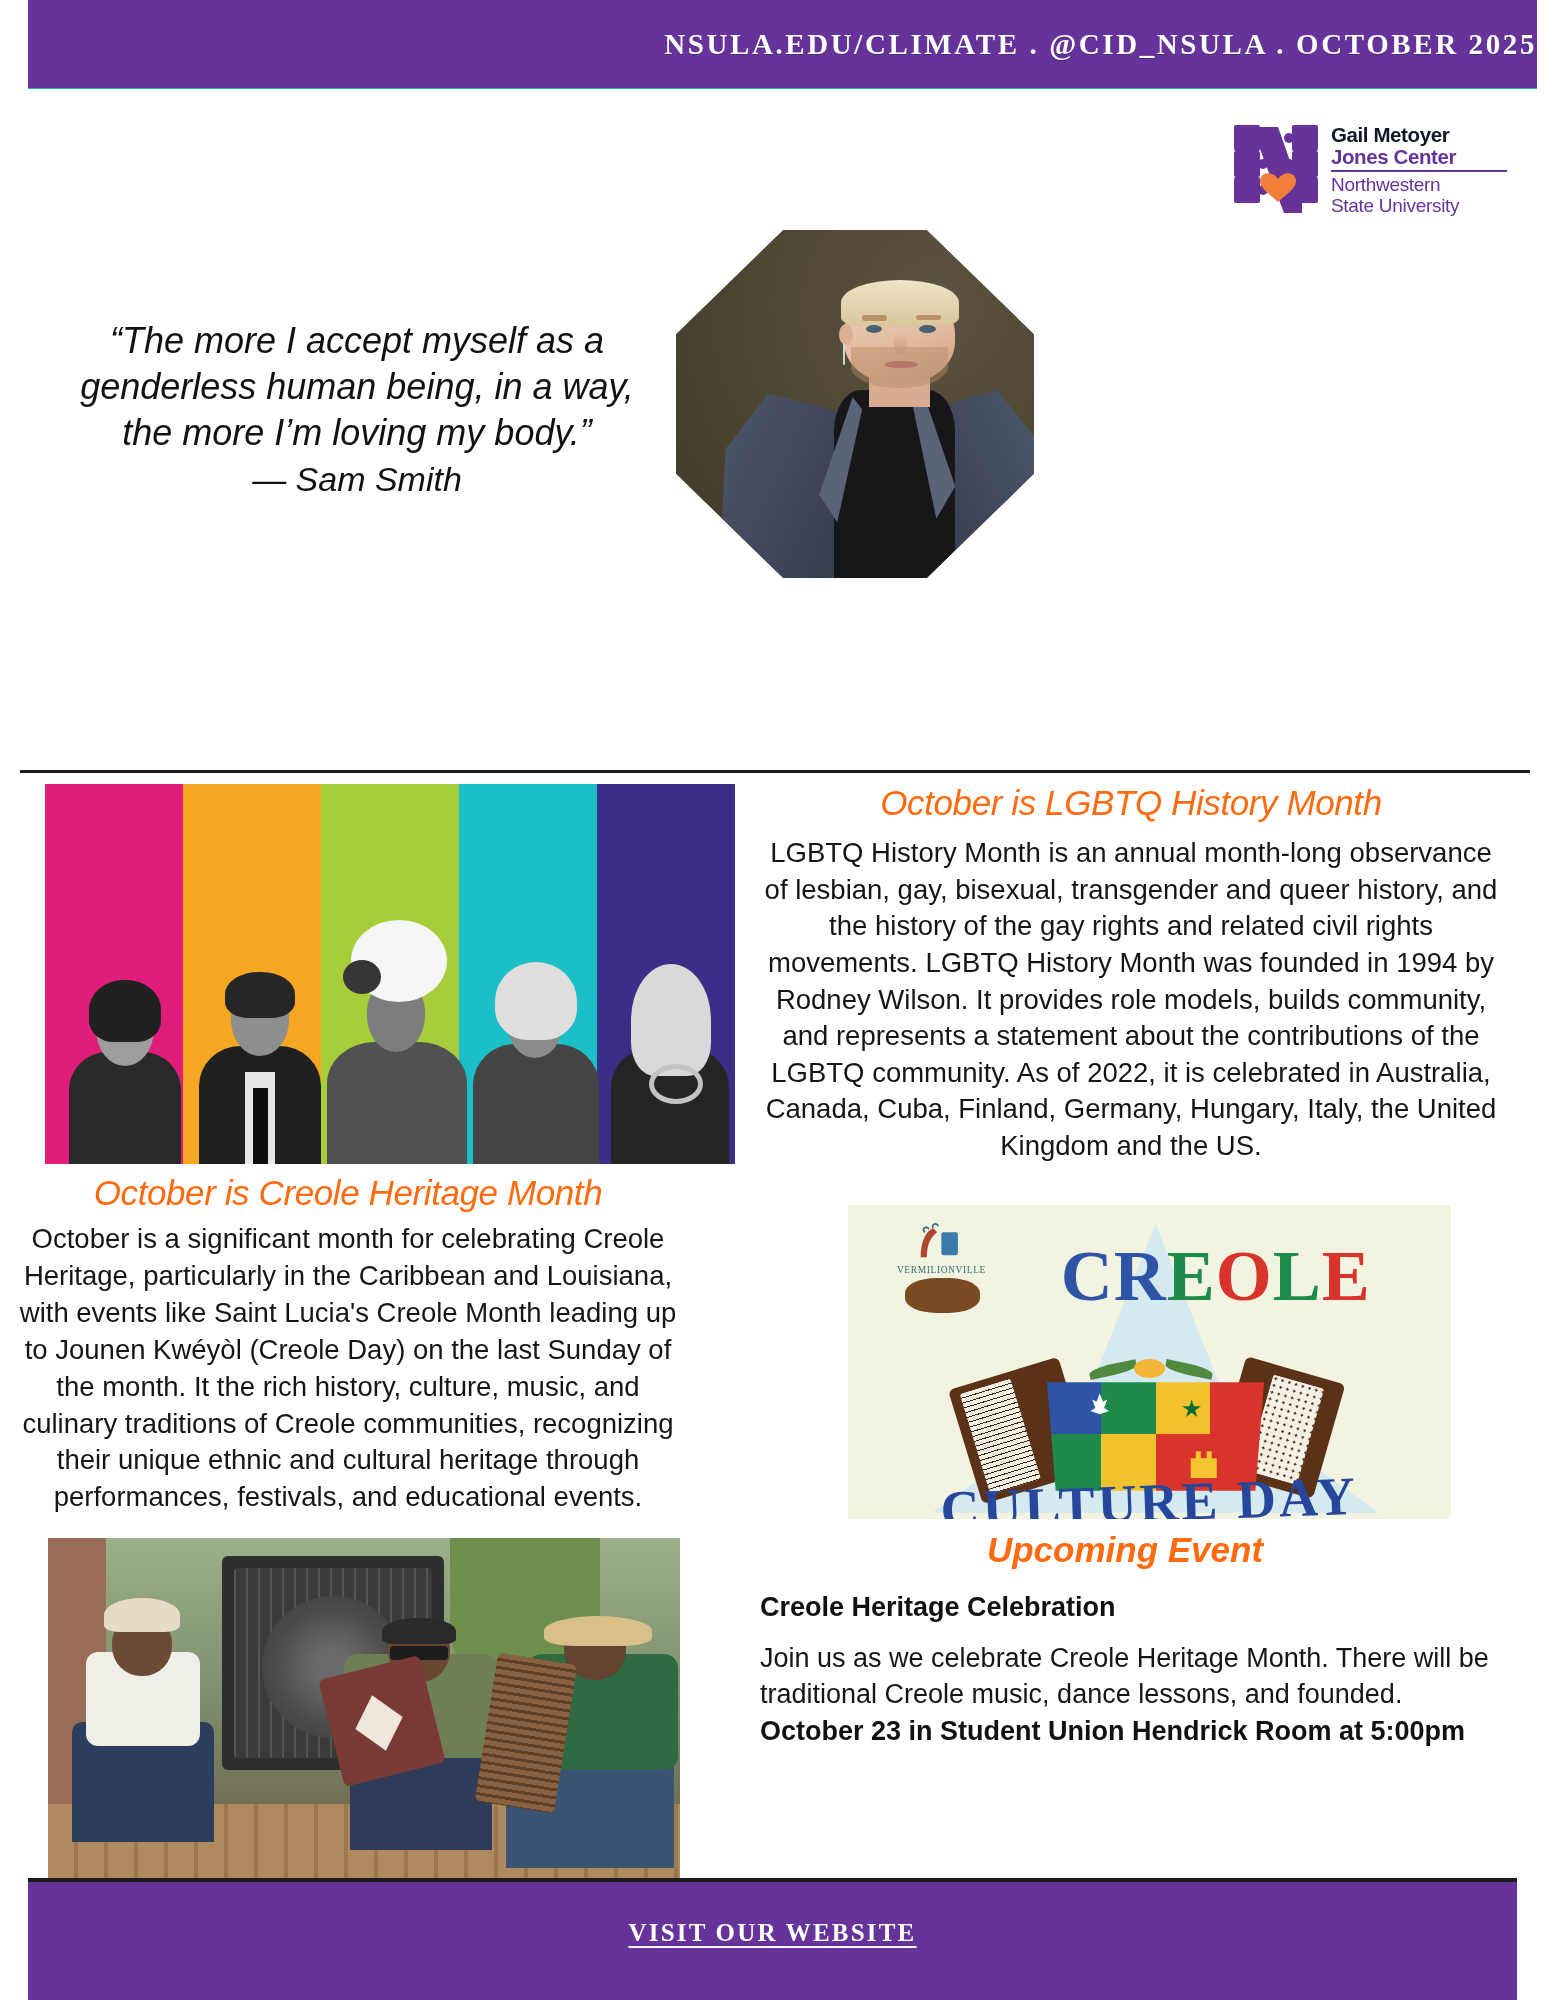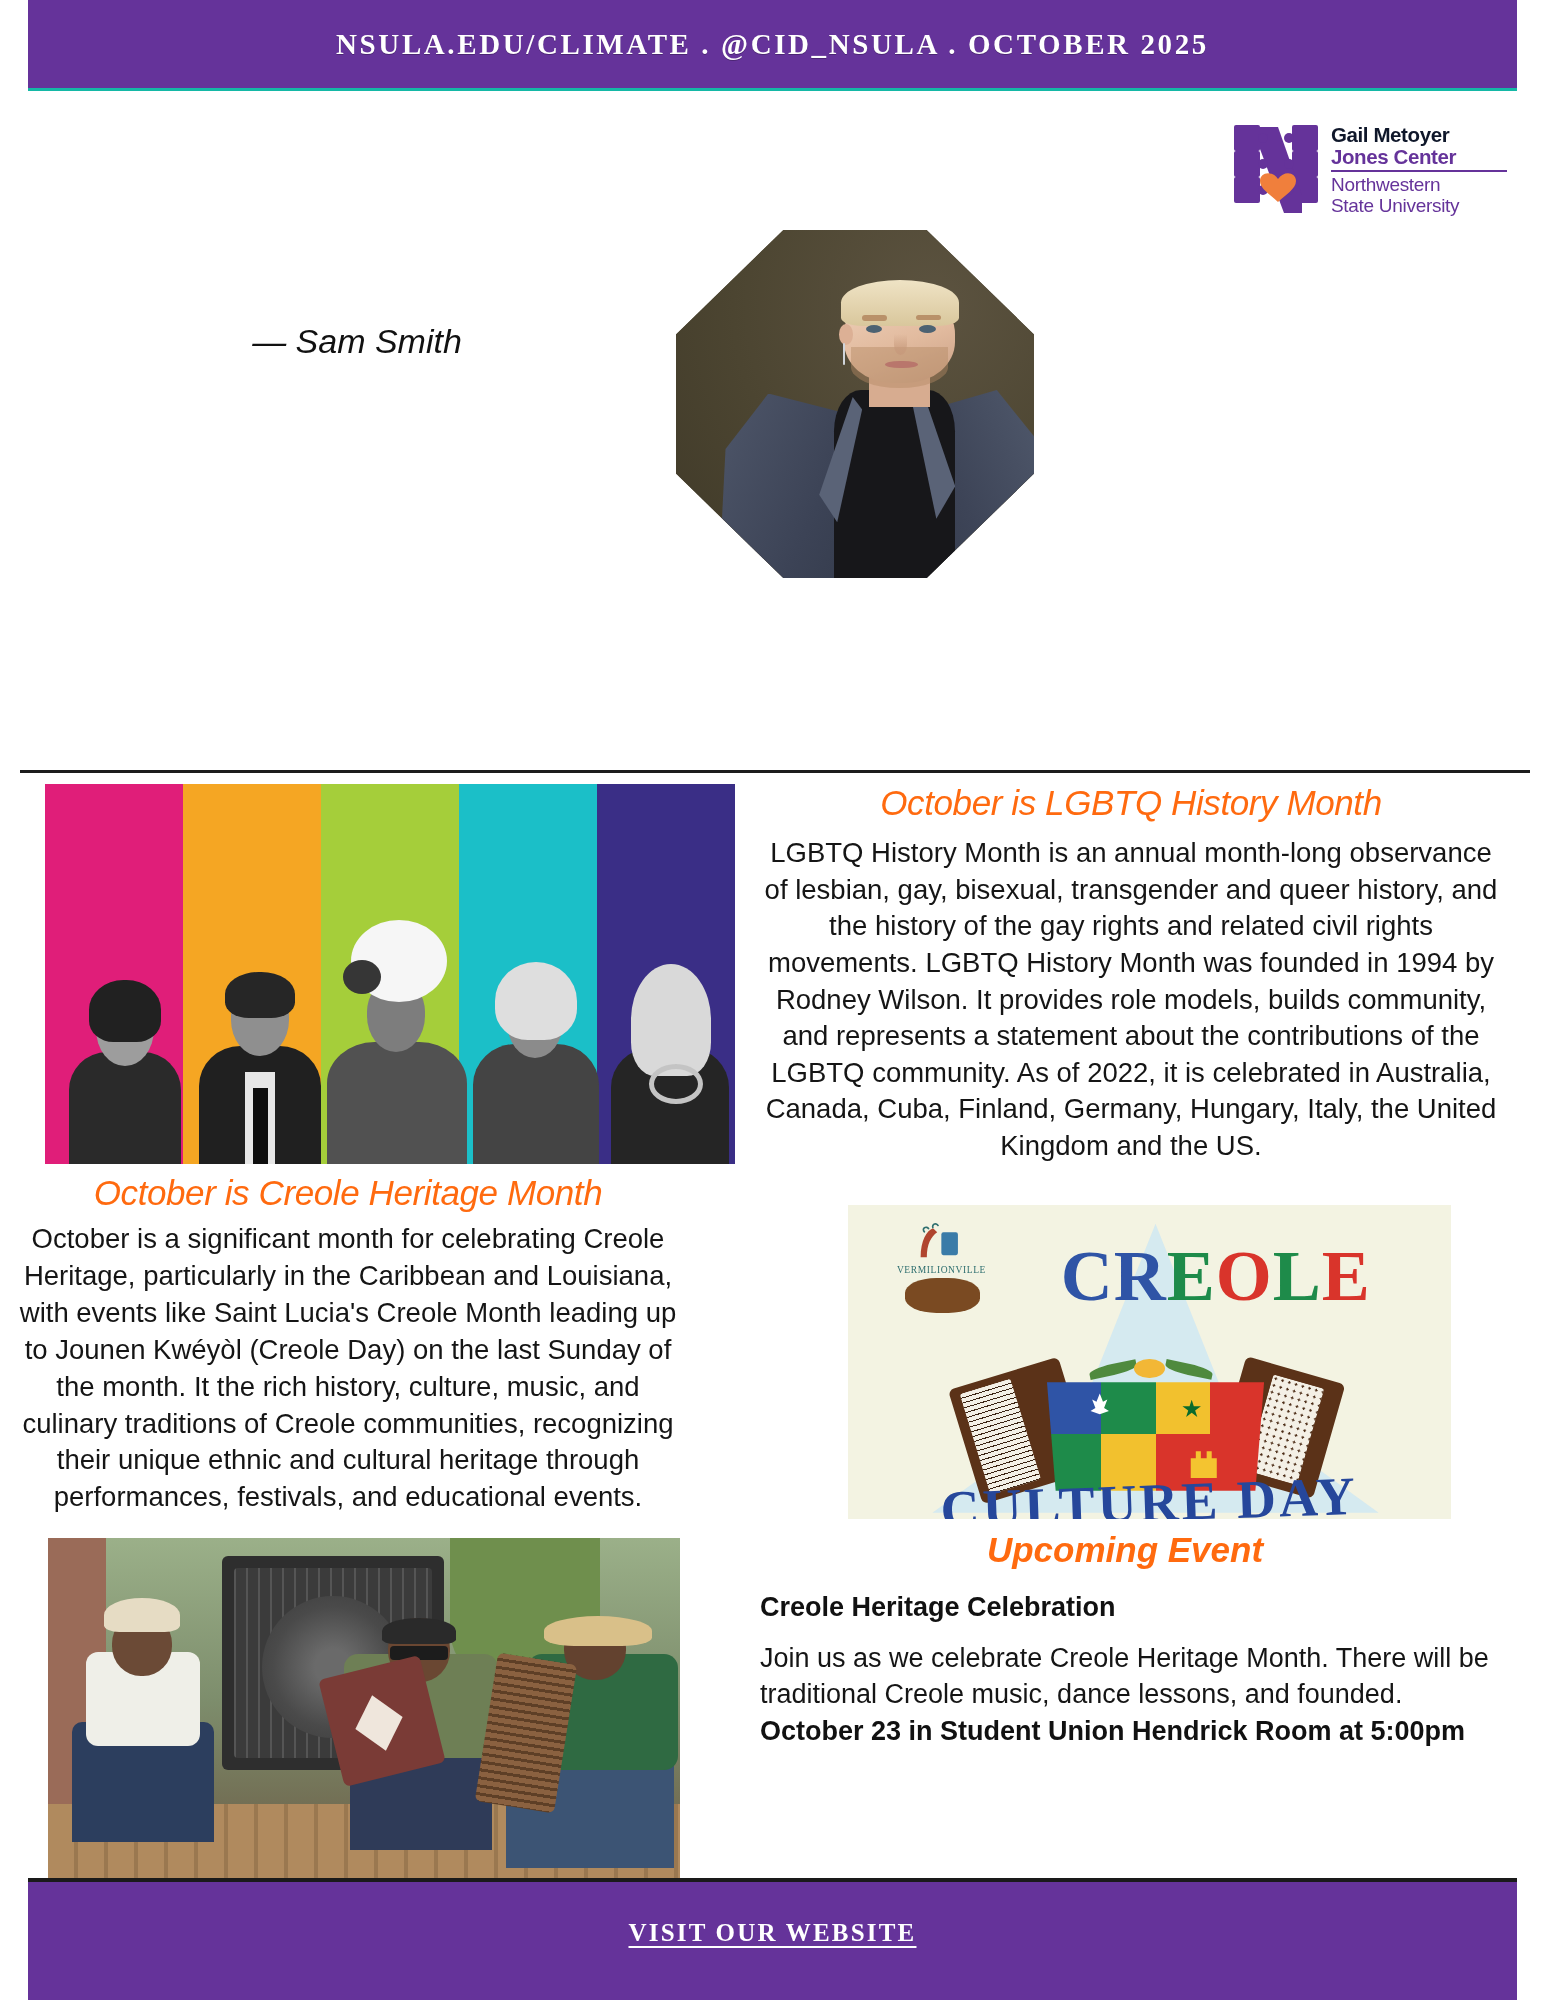--- a/index.html
+++ b/index.html
@@ -5,22 +5,23 @@
   html,body{margin:0;padding:0;}
   body{
     width:1545px;height:2000px;position:relative;background:#ffffff;
     font-family:"Liberation Sans",sans-serif;overflow:hidden;
   }
   .page{position:absolute;inset:0;}
 
   
   .topbar{
     position:absolute;left:28px;top:0;width:1489px;height:88px;
-    background:#65339A;display:flex;align-items:center;justify-content:center;
-    border-bottom:3px solid #14b8a6;
+    background:#65339A;display:flex;align-items:center;justify-content:flex-end;
+    border-bottom:1px solid #14b8a6;
+    padding-left:20px;
   }
   .topbar-text{
     color:#ffffff;font-family:"Liberation Serif",serif;font-weight:bold;
     font-size:29px;letter-spacing:2.6px;white-space:nowrap;
     text-shadow:0 1px 0 rgba(0,0,0,.25);
   }
 
   
   .title{
     position:absolute;left:110px;top:100px;width:860px;
@@ -204,20 +205,21 @@
     <div class="logo-text">
       <div class="logo-l1">Gail Metoyer</div>
       <div class="logo-l2">Jones Center</div>
       <div class="logo-rule"></div>
       <div class="logo-l3">Northwestern</div>
       <div class="logo-l4">State University</div>
     </div>
   </div>
 
   <div class="quote">
+    <div>“The more I accept myself as a genderless human being, in a way, the more I’m loving my body.”</div>
     <div class="quote-attr">— Sam Smith</div>
   </div>
 
   <div class="portrait">
     <div class="pt-bg"></div>
     <div class="pt-jacketL"></div>
     <div class="pt-jacketR"></div>
     <div class="pt-tee"></div>
     <div class="pt-lapelL"></div>
     <div class="pt-lapelR"></div>

